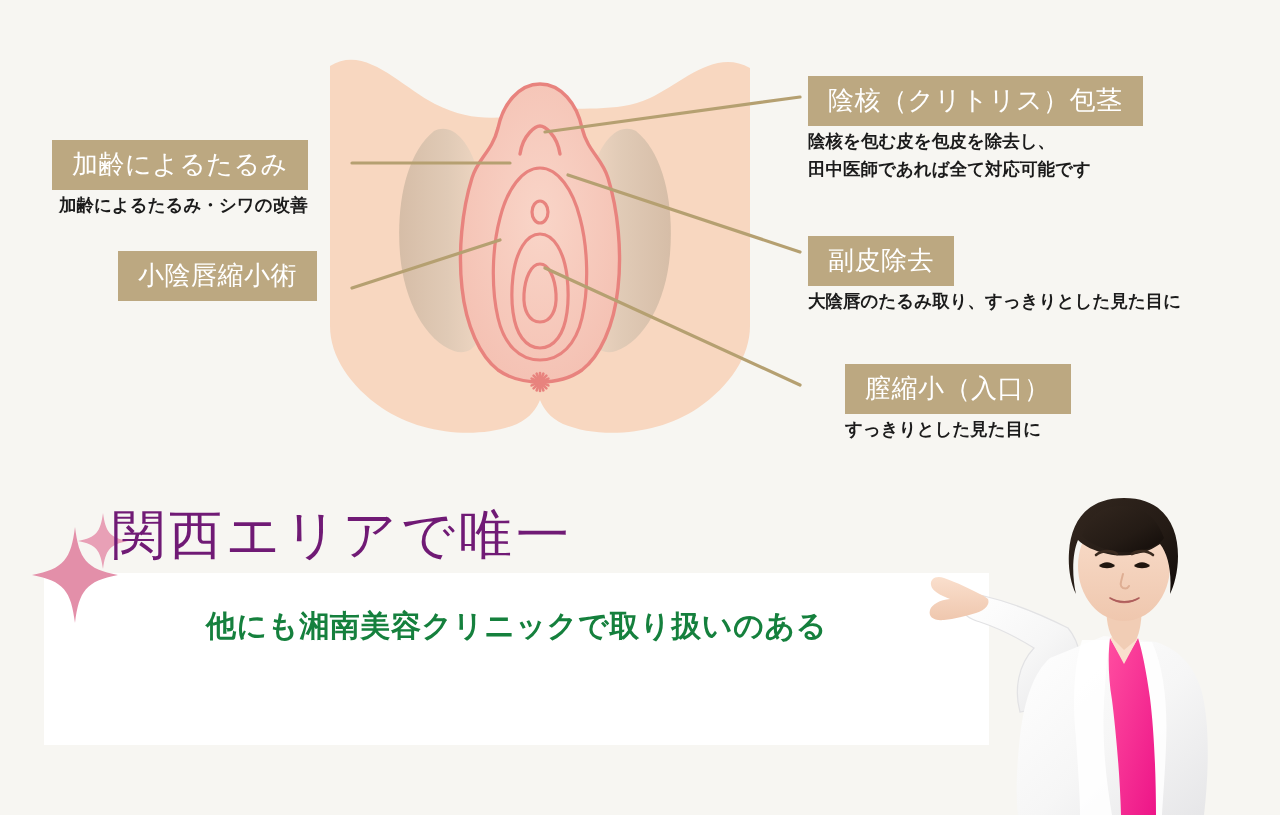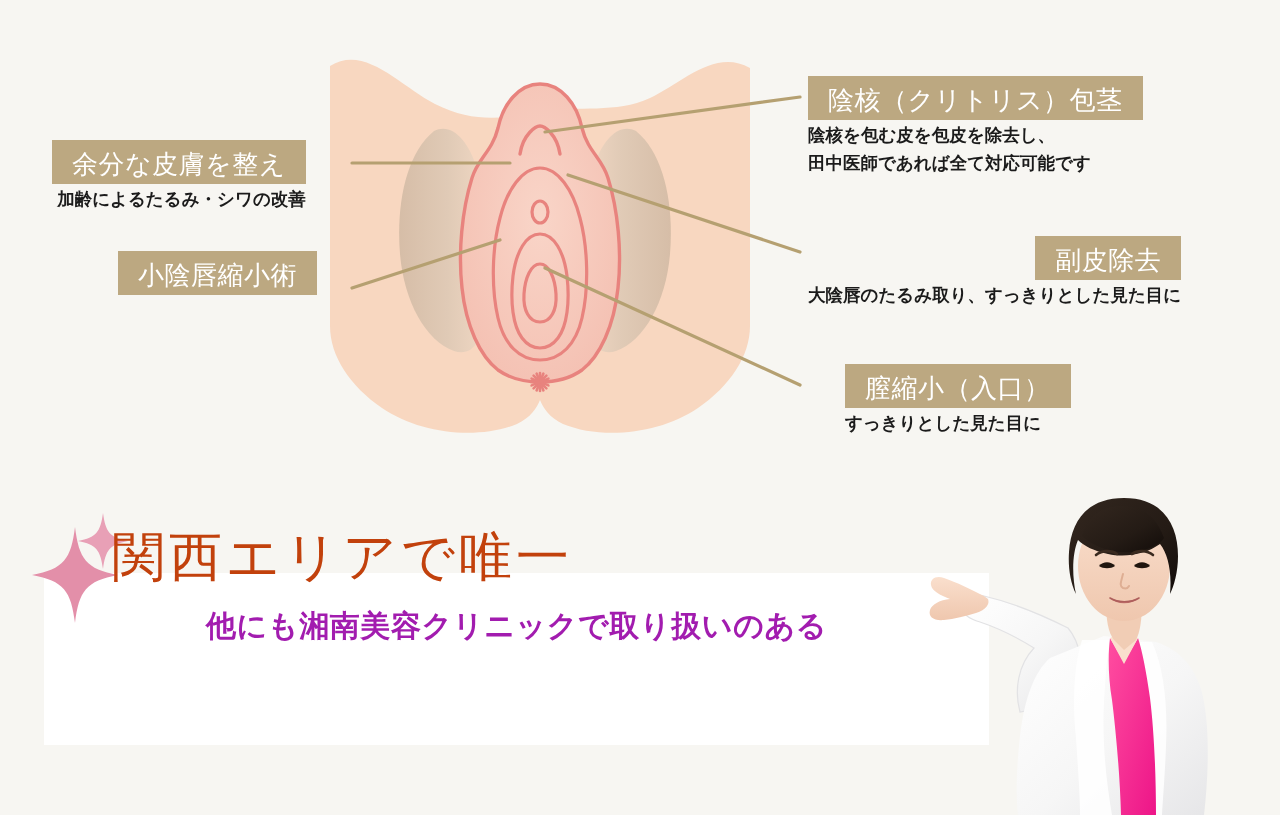--- a/index.html
+++ b/index.html
@@ -20,53 +20,53 @@
   #leaders{ position:absolute; left:0; top:0; width:1280px; height:480px; pointer-events:none; }
 
   
   .callout{ position:absolute; }
   .chip{
     display:inline-block;
     background:#BCA881;
     color:#FFFFFF;
     font-size:26px;
     line-height:1;
-    padding:11px 20px 7px 20px;
+    padding:11px 20px 13px 20px;
     letter-spacing:.5px;
     white-space:nowrap;
     font-weight:400;
   }
   .desc{
     margin-top:1px;
     color:#1B1B1B;
     font-size:17.5px;
     line-height:1.62;
     white-space:nowrap;
     font-weight:700;
   }
   .callout.left{ text-align:right; }
   .callout.left .desc{ text-align:right; }
 
   
   #headline{
-    position:absolute; left:112px; top:531px;
+    position:absolute; left:112px; top:509px;
     font-family:"Liberation Serif","DejaVu Serif",serif;
     font-size:53px; line-height:1;
-    color:#c2410c; letter-spacing:4px; white-space:nowrap;
+    color:#701a75; letter-spacing:4px; white-space:nowrap;
   }
   .sparkle{ position:absolute; }
   .sparkle svg{ display:block; }
 
   #card{
     position:absolute; left:44px; top:573px;
     width:945px; height:172px;
     background:#FFFFFF;
   }
   #card .line{
-    text-align:center; color:#a21caf; font-weight:700;
+    text-align:center; color:#15803d; font-weight:700;
     font-size:30px; line-height:1.42; letter-spacing:.6px;
     white-space:nowrap;
   }
   #card .lines{ position:absolute; left:0; right:0; top:32px; }
 
   
   #doctor{ position:absolute; left:868px; top:450px; width:412px; height:365px; }
   #doctor svg{ display:block; width:100%; height:100%; }
 </style>
 </head>
@@ -173,37 +173,37 @@
     <g stroke="#B5A071" stroke-width="3.2" fill="none" stroke-linecap="round">
       <line x1="352" y1="163" x2="510" y2="163"></line>
       <line x1="352" y1="288" x2="500" y2="240"></line>
       <line x1="800" y1="97" x2="545" y2="132"></line>
       <line x1="800" y1="252" x2="568" y2="175"></line>
       <line x1="800" y1="385" x2="545" y2="268"></line>
     </g>
   </svg>
 
   <div class="callout left" style="left:52px; top:140px;">
-    <span class="chip">余分な皮膚を整え</span>
+    <span class="chip">加齢によるたるみ</span>
     <div class="desc">加齢によるたるみ・シワの改善</div>
   </div>
 
   <div class="callout left" style="left:118px; top:251px;">
     <span class="chip">小陰唇縮小術</span>
   </div>
 
   <div class="callout right" style="left:808px; top:76px;">
     <span class="chip">陰核（クリトリス）包茎</span>
     <div class="desc">
       <div>陰核を包む皮を包皮を除去し、</div>
       <div>田中医師であれば全て対応可能です</div>
     </div>
   </div>
 
-  <div class="callout right" style="left:808px; top:236px;text-align:right;">
+  <div class="callout right" style="left:808px; top:236px;">
     <span class="chip">副皮除去</span>
     <div class="desc">大陰唇のたるみ取り、すっきりとした見た目に</div>
   </div>
 
   <div class="callout right" style="left:845px; top:364px;">
     <span class="chip">膣縮小（入口）</span>
     <div class="desc">すっきりとした見た目に</div>
   </div>
 
   <div id="card">

